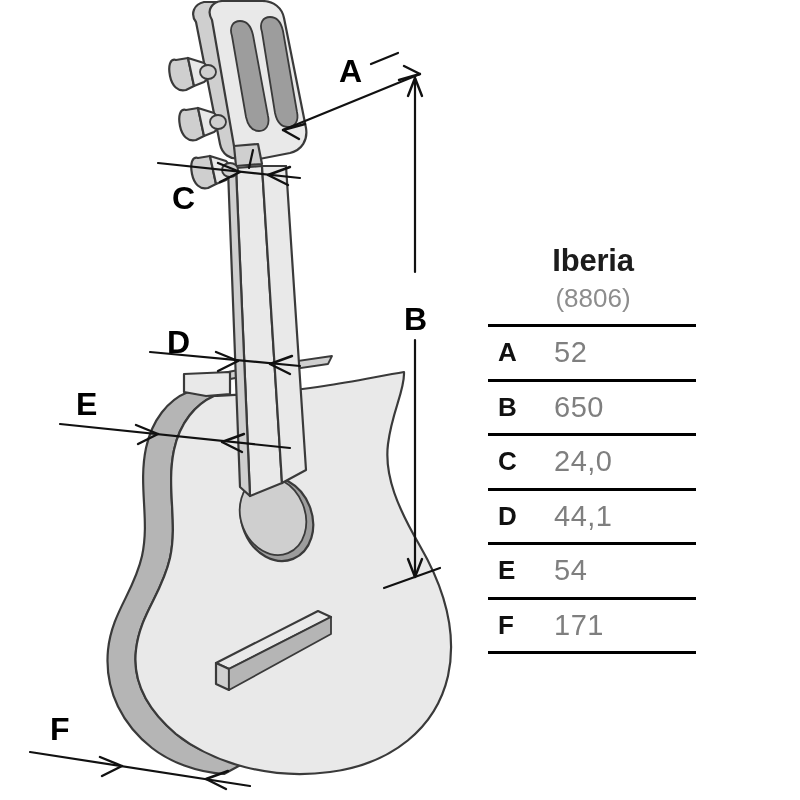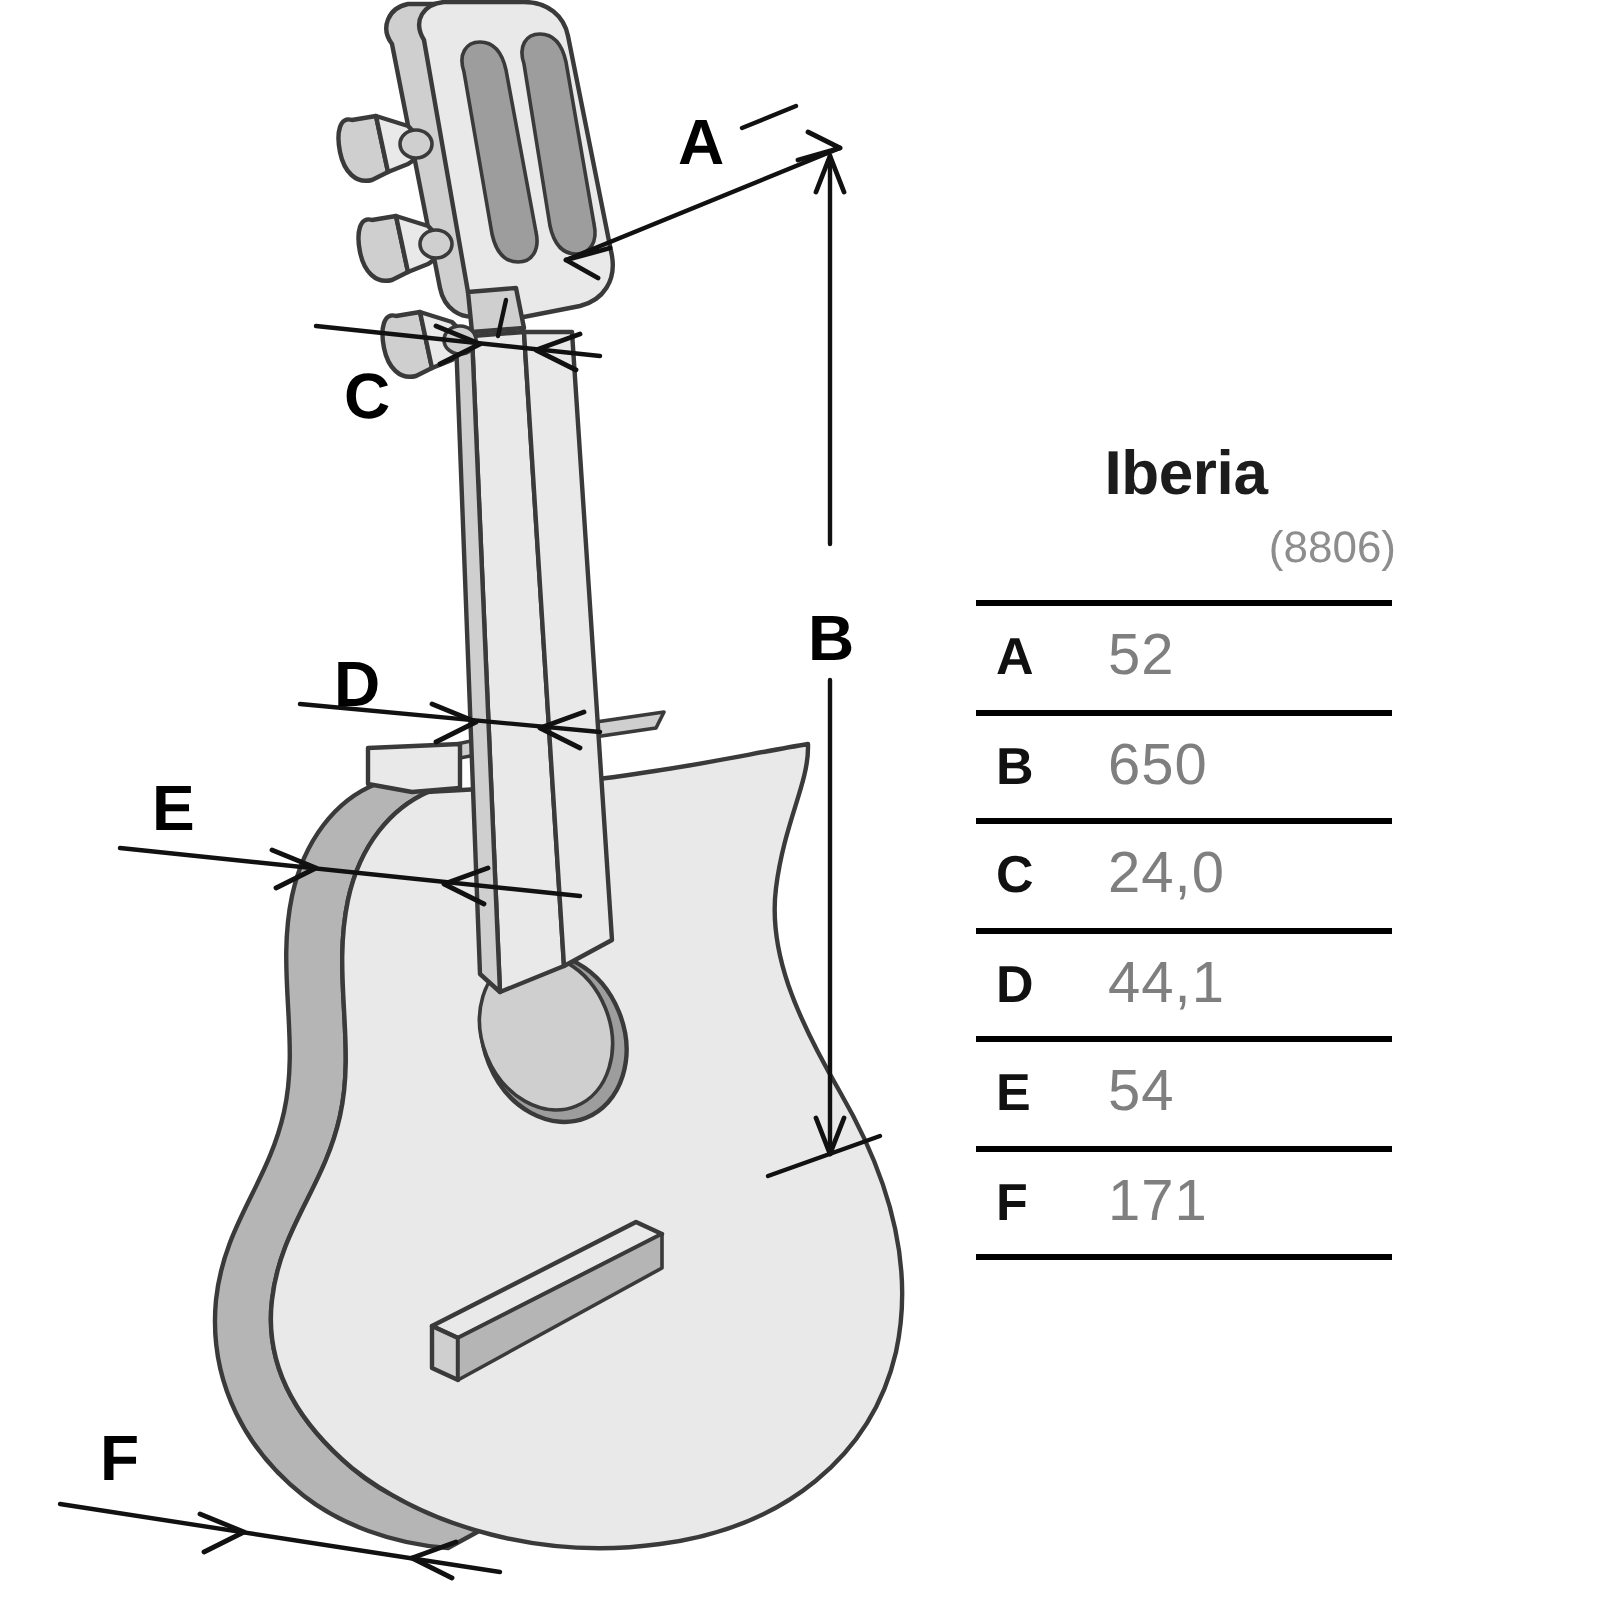--- a/index.html
+++ b/index.html
@@ -9,34 +9,34 @@
     font-family:"Liberation Sans", sans-serif;
     position:relative;
     overflow:hidden;
   }
   #stage{position:absolute;left:0;top:0;width:800px;height:800px;}
   svg#art{position:absolute;left:0;top:0;width:800px;height:800px;display:block;}
 
   
   .spec-panel{
     position:absolute;
-    left:488px;top:220px;
+    left:488px;top:244px;
     width:210px;
   }
   .spec-title{
     text-align:center;
     font-size:31px;
     line-height:34px;
     font-weight:700;
     color:#1c1c1c;
     letter-spacing:-0.2px;
   }
   .spec-code{
-    text-align:right;
-    font-size:22px;
+    text-align:center;
+    font-size:26px;
     line-height:40px;
     color:#8d8d8d;
     font-weight:400;
   }
   .spec-table{
     margin-top:6px;
     width:208px;
     border-collapse:collapse;
   }
   .spec-table tr{height:54.5px;}

